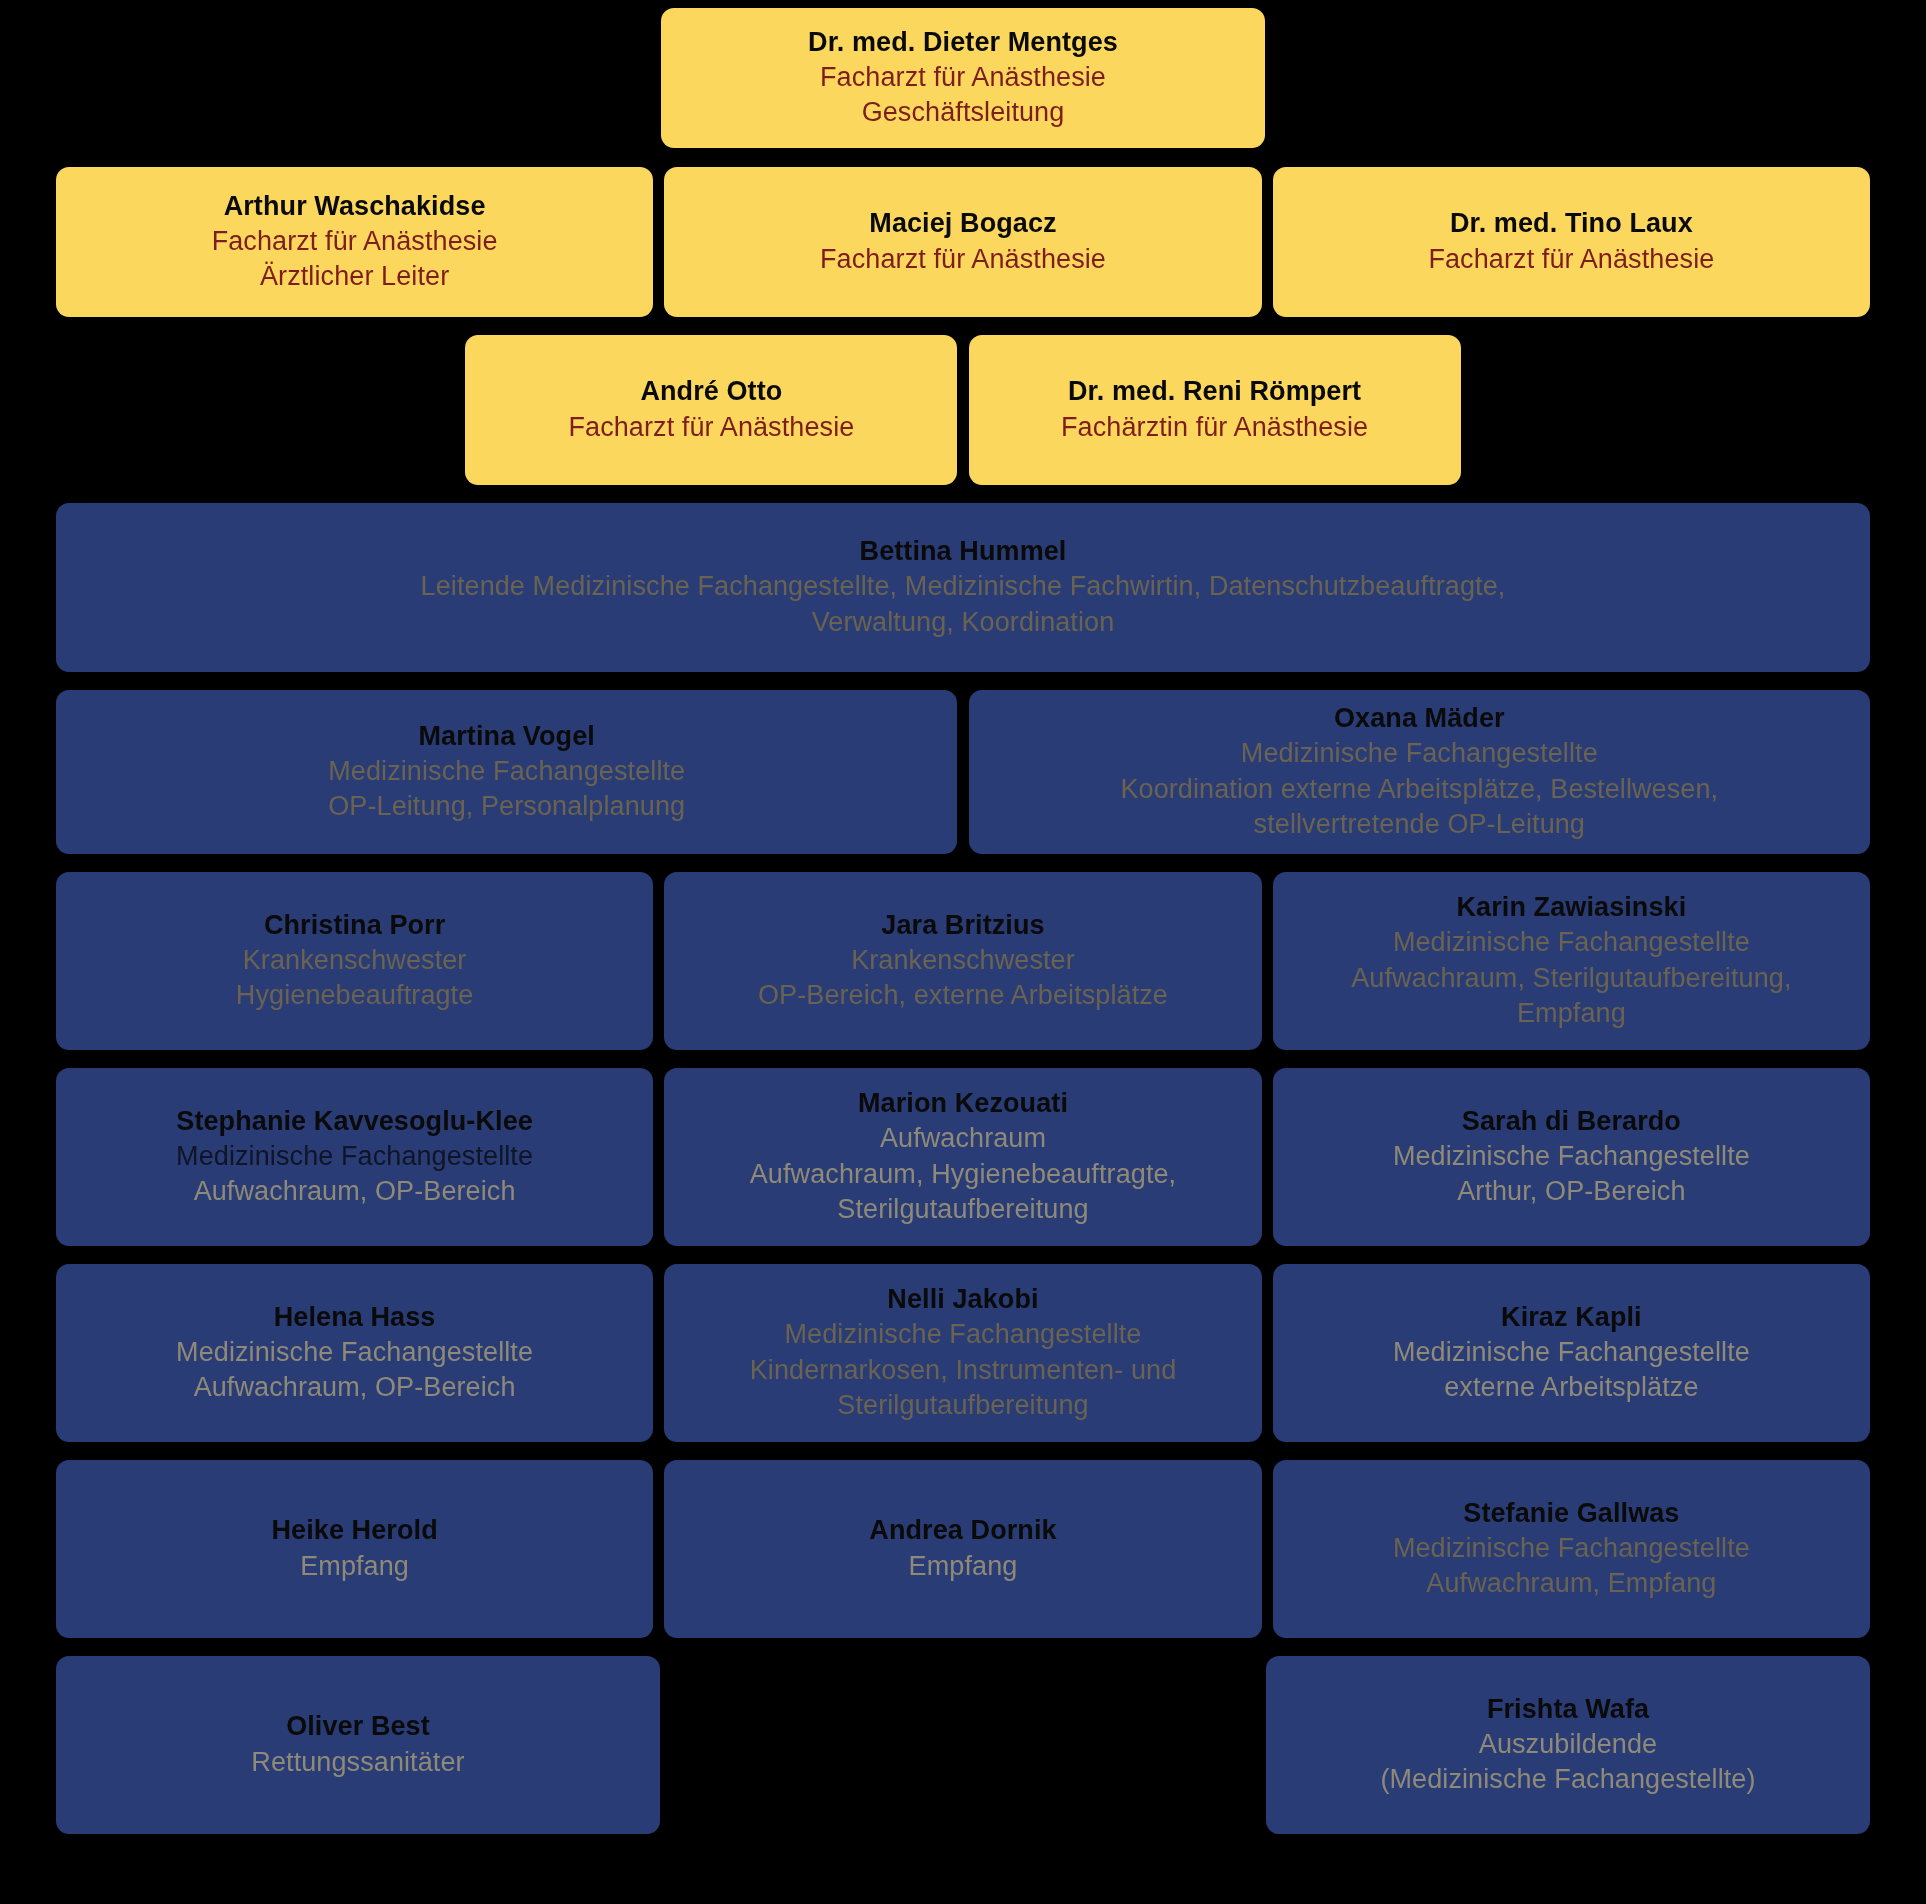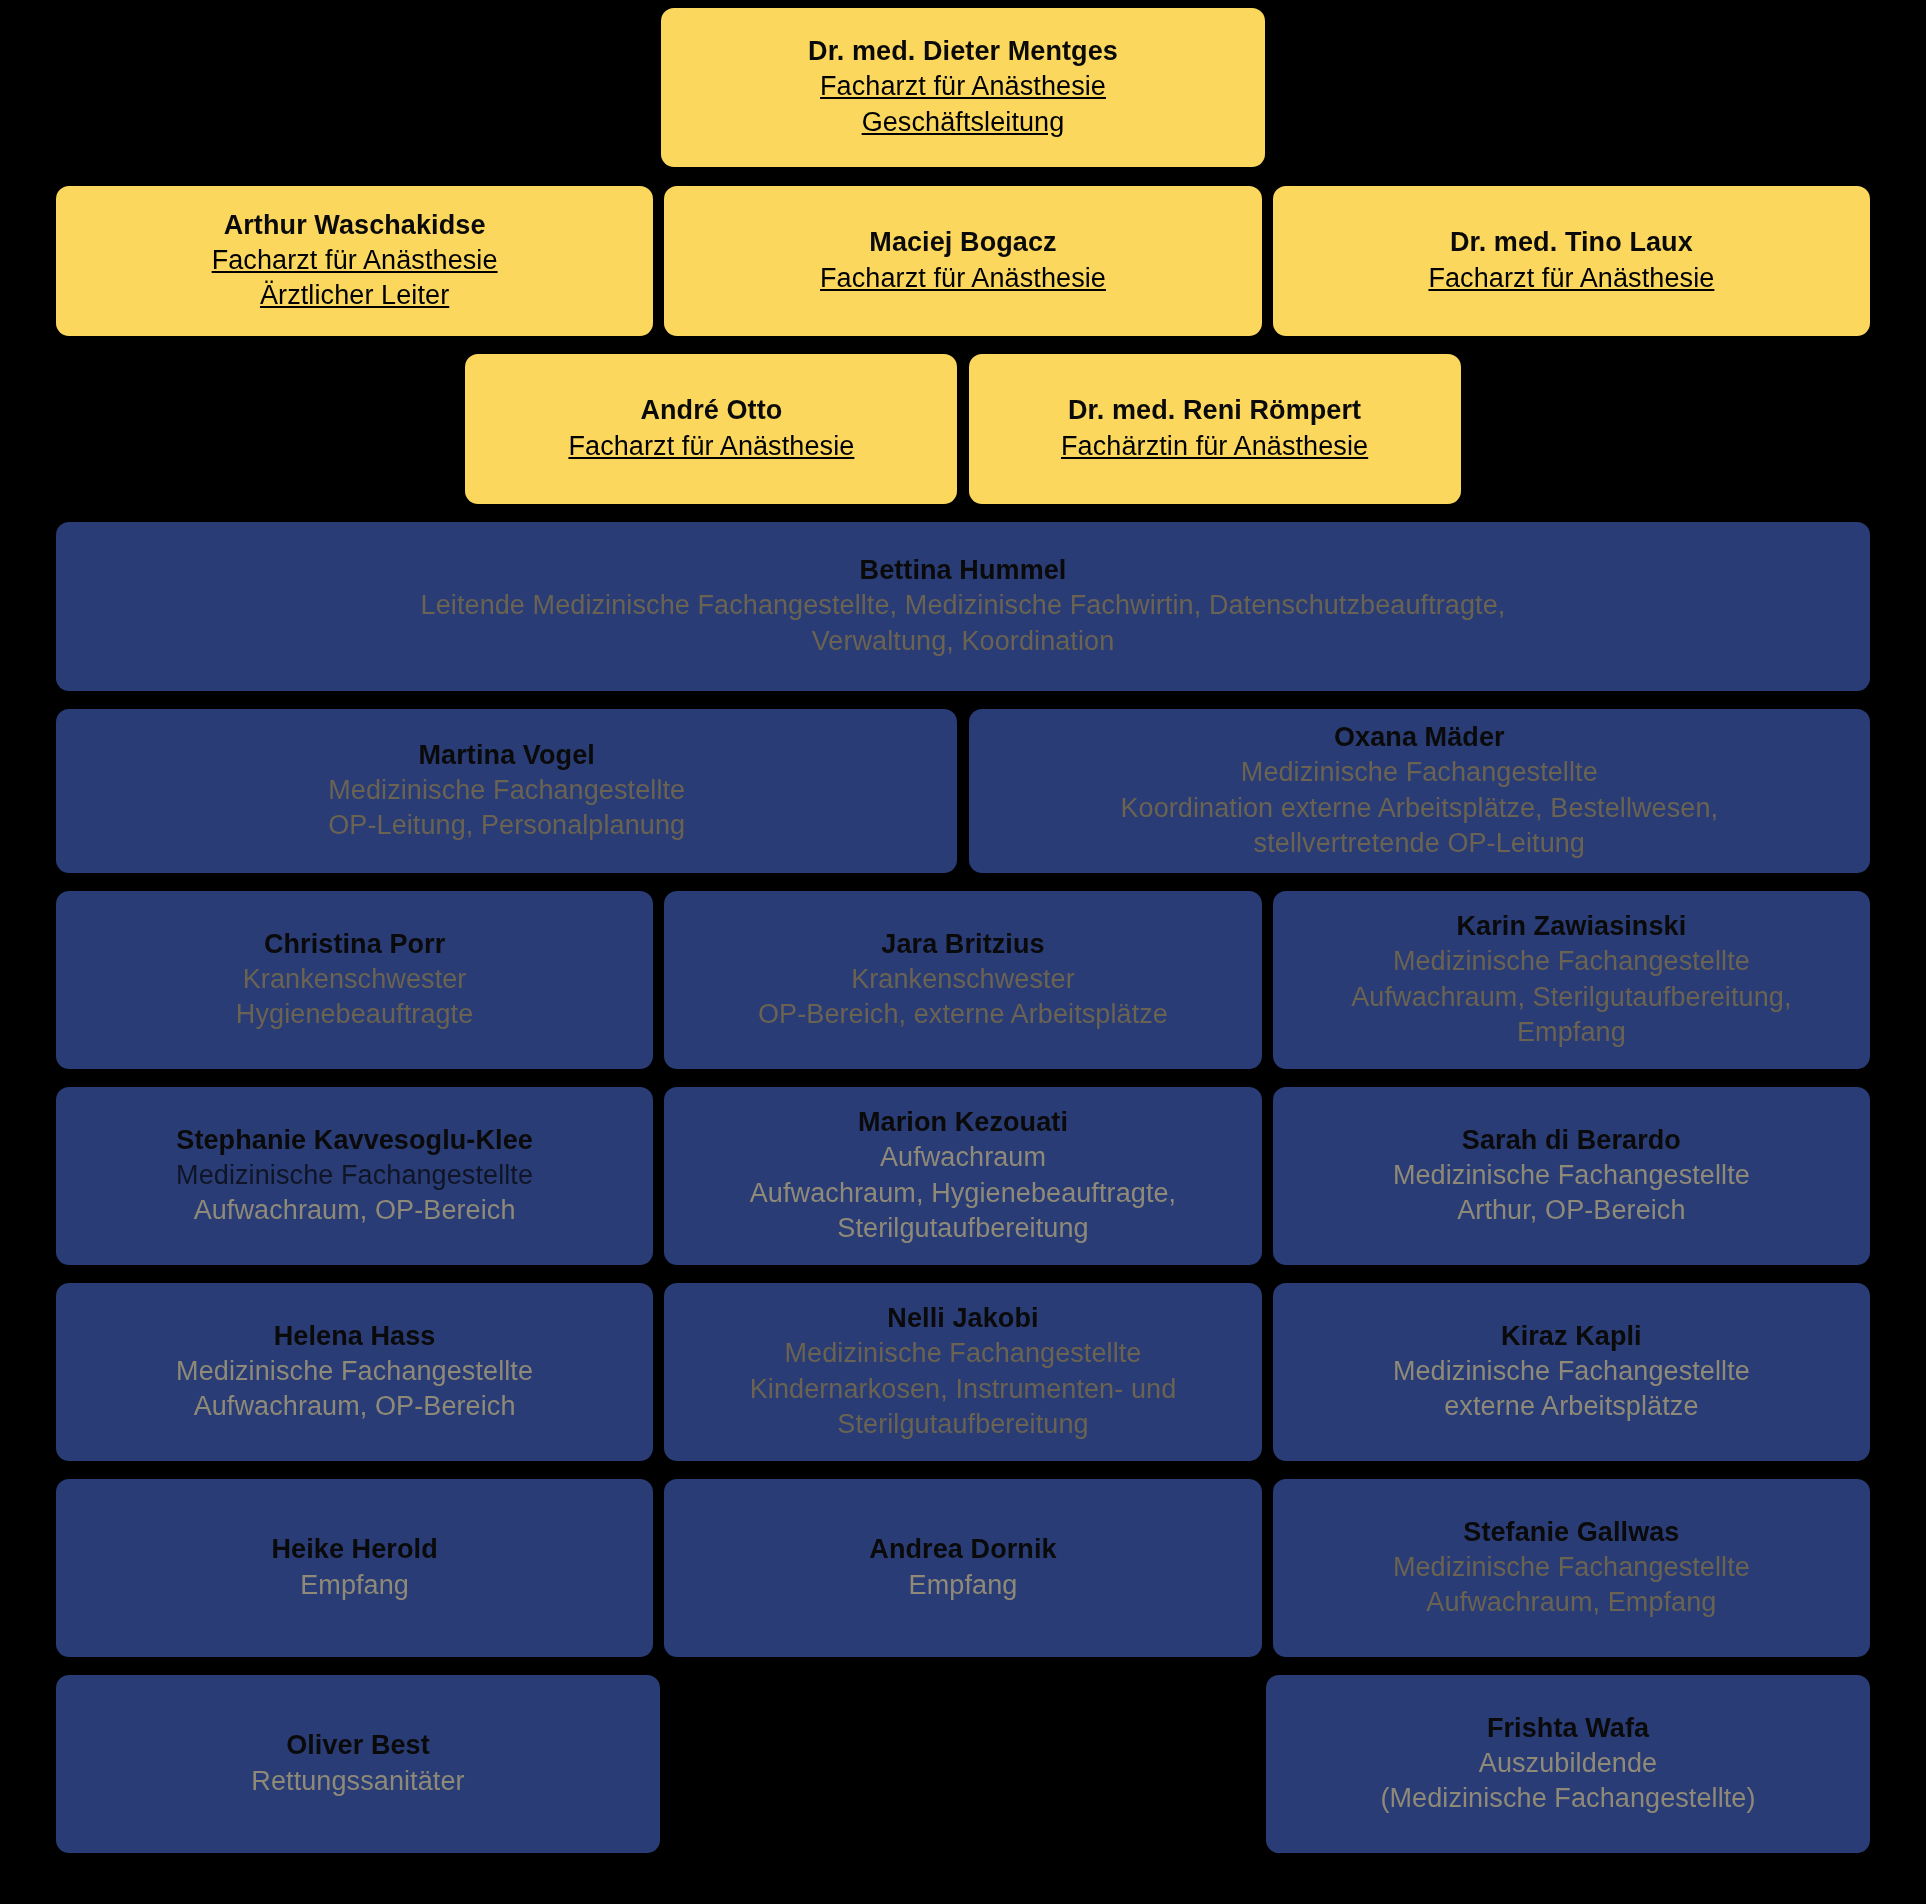--- a/index.html
+++ b/index.html
@@ -50,36 +50,35 @@
     font-size: 27px;
     color: #0a0a0a;
     letter-spacing: 0.1px;
   }
   .card .role {
     font-size: 27px;
     font-weight: normal;
     letter-spacing: 0.1px;
   }
   .card.yellow .role {
-    color: #000000;
-    text-decoration: underline;
+    color: #7f1d1d;
   }
   .card.blue .role {
     color: #6a6352;
   }
   .card.blue .role.bright {
     color: #8f8a78;
   }
   .card.blue .role.dark {
     color: #0f1526;
   }
 
   
   .r1 { margin-top: 7.5px; }
-  .r1 .card { width: 604px; height: 159px; }
+  .r1 .card { width: 604px; height: 140px; }
 
   .r2 { margin-top: 19px; }
   .r2 .card { width: 604px; height: 150px; }
 
   .r3 { margin-top: 18px; }
   .r3 .card { width: 492px; height: 150px; }
 
   .r4 { margin-top: 18px; }
   .r4 .card { width: 1841px; height: 169px; }
 

